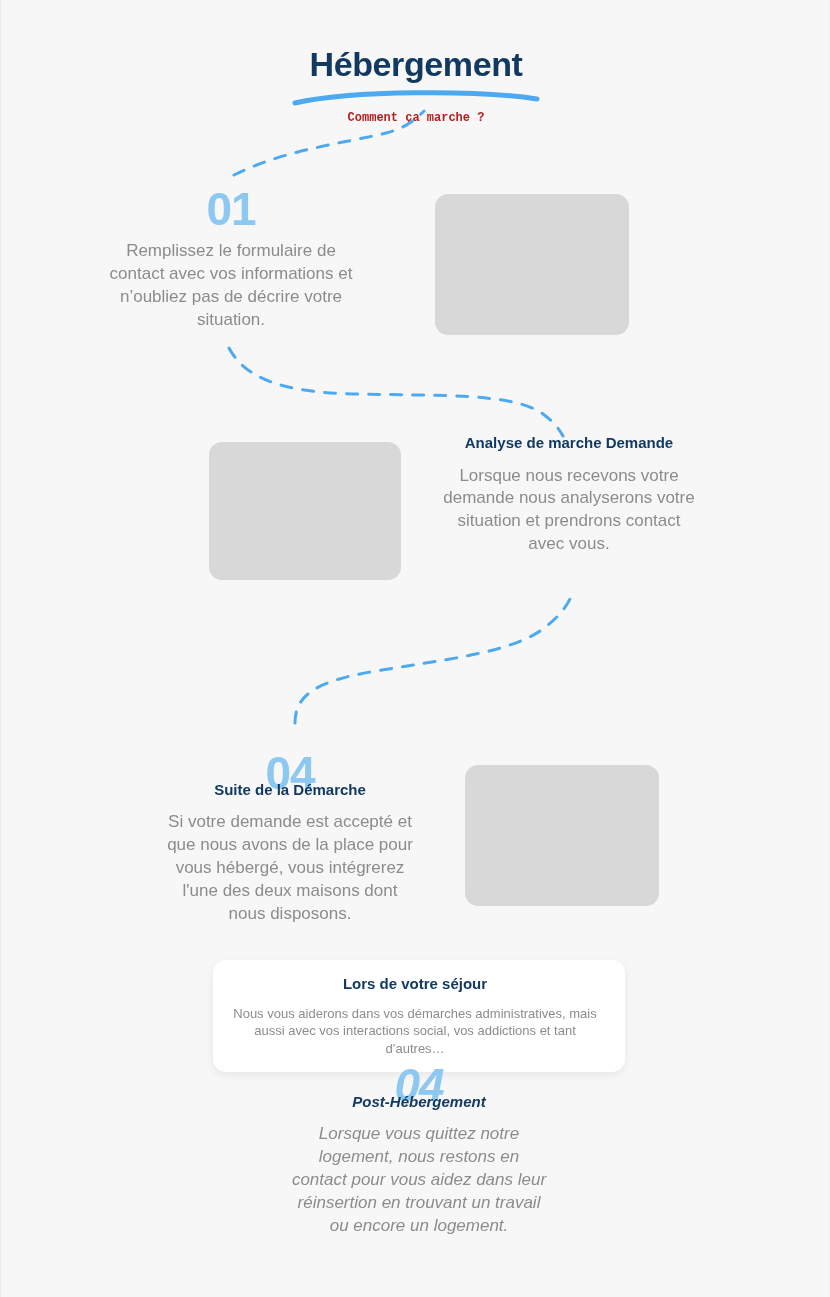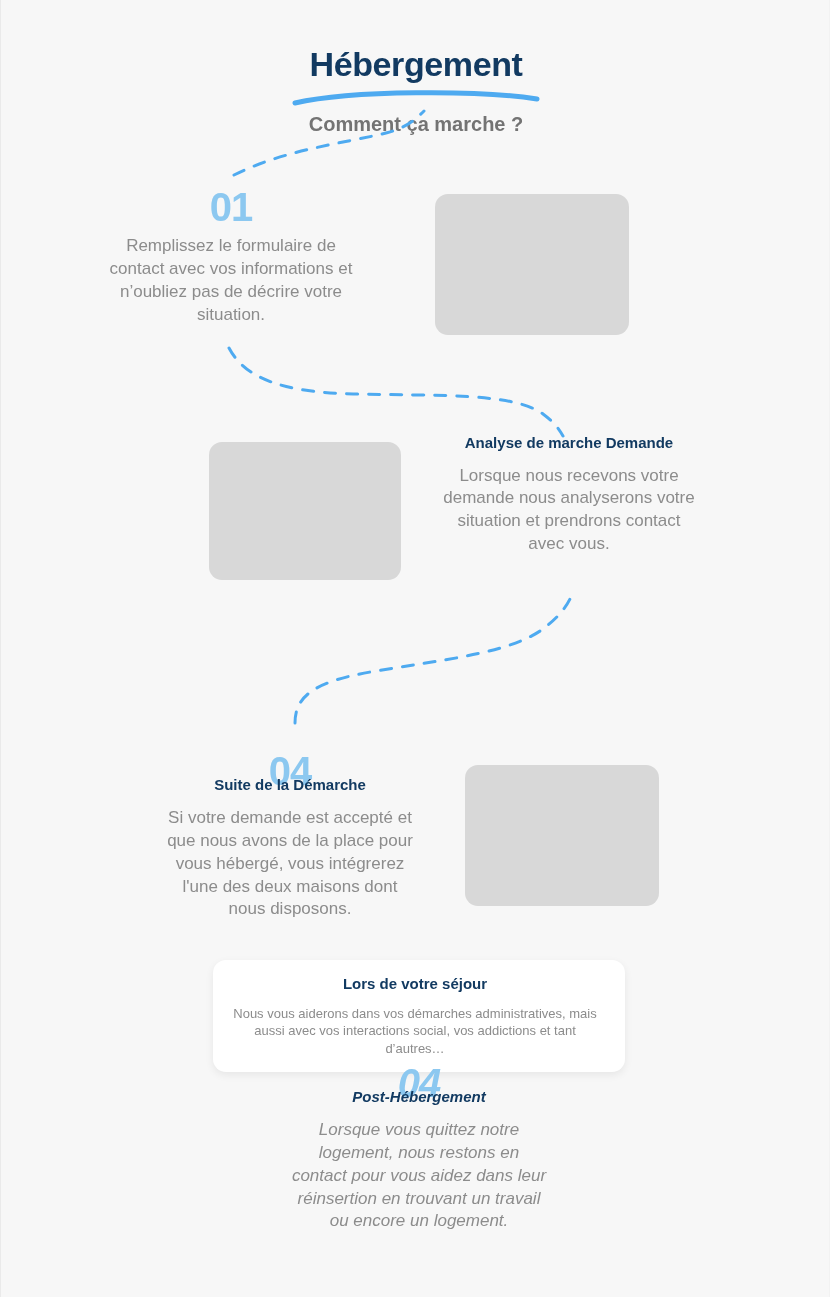--- a/index.html
+++ b/index.html
@@ -46,26 +46,27 @@
   .title-underline {
     position: absolute;
     left: 50%;
     transform: translateX(-50%);
     top: 44px;
     width: 250px;
     height: 20px;
     pointer-events: none;
   }
   .page-subtitle {
-    font-size: 20px;
-    font-weight: bold;
-    color: #737373;
+    font-size: 12px;
+    font-weight: bold;
+    color: #b91c1c;
     margin: 0;
     padding-top: 26px;
     line-height: 1.3;
+    font-family: Liberation Mono, monospace;
   }
 
   
   .connector {
     position: absolute;
     pointer-events: none;
   }
   .connector path {
     fill: none;
     stroke: #4eaaf0;
@@ -77,21 +78,21 @@
   
   .step {
     position: absolute;
   }
   .step-text {
     position: absolute;
     width: 272px;
     text-align: center;
   }
   .step-number {
-    font-size: 40px;
+    font-size: 46px;
     font-weight: bold;
     color: #8cc8f0;
     line-height: 0.78;
     letter-spacing: -1px;
     margin: 0;
     position: relative;
     z-index: 1;
   }
   .step-heading {
     font-size: 15px;

